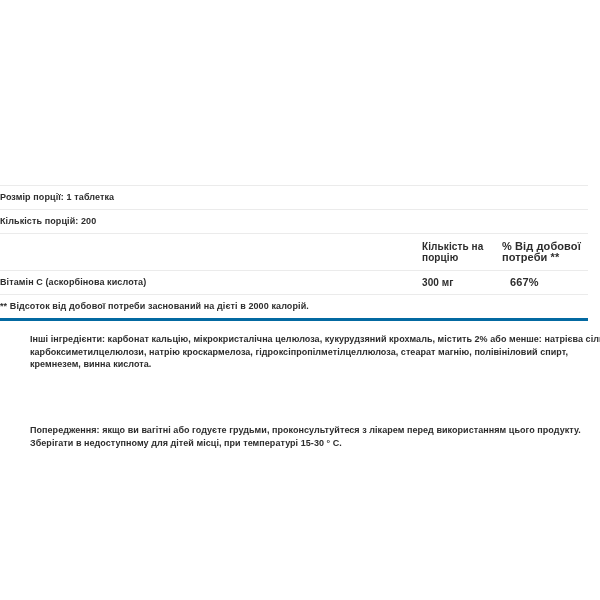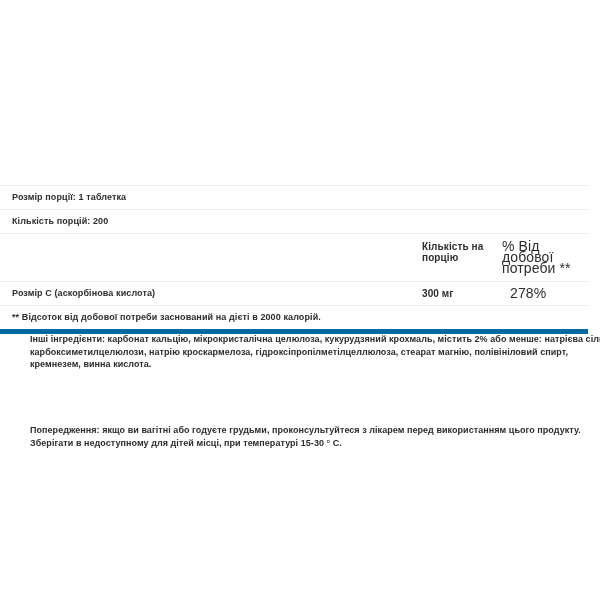--- a/index.html
+++ b/index.html
@@ -32,47 +32,46 @@
   .facts-row {
     position: relative;
     display: flex;
     align-items: flex-start;
     border-top: 1px solid #ebebeb;
     box-sizing: border-box;
     padding: 6px 0 6px 0;
     min-height: 21px;
   }
   .facts-row.last {
-    border-bottom: 5px solid #0369a1;
+    border-bottom: 3px solid #0369a1;
   }
 
   .cell-name {
     flex: 0 0 422px;
-    padding-left: 12px;
     box-sizing: border-box;
     font-size: 9px;
     font-weight: bold;
     color: #2d2d2d;
     line-height: 11px;
     letter-spacing: 0.1px;
   }
   .cell-amount {
     flex: 0 0 88px;
     box-sizing: border-box;
     font-size: 10px;
     font-weight: bold;
     color: #2d2d2d;
     line-height: 11px;
     letter-spacing: 0.1px;
   }
   .cell-dv {
     flex: 1 1 auto;
     box-sizing: border-box;
-    font-size: 14px;
-    font-weight: normal;
+    font-size: 11px;
+    font-weight: bold;
     color: #2d2d2d;
     line-height: 11px;
     letter-spacing: 0.1px;
   }
 
   .header-row .cell-amount,
   .header-row .cell-dv {
     max-width: 80px;
   }
   .header-row {
@@ -109,23 +108,23 @@
       <div class="cell-name">Кількість порцій: 200</div>
     </div>
 
     <div class="facts-row header-row">
       <div class="cell-name"></div>
       <div class="cell-amount">Кількість на порцію</div>
       <div class="cell-dv">% Від добової потреби **</div>
     </div>
 
     <div class="facts-row">
-      <div class="cell-name">Розмір С (аскорбінова кислота)</div>
+      <div class="cell-name">Вітамін С (аскорбінова кислота)</div>
       <div class="cell-amount">300 мг</div>
-      <div class="cell-dv">278%</div>
+      <div class="cell-dv">667%</div>
     </div>
 
 
     <div class="facts-row last">
       <div class="cell-name" style="flex:1 1 auto;">** Відсоток від добової потреби заснований на дієті в 2000 калорій.</div>
     </div>
 
   </div>
 
   <div class="para" id="ingredients-para">Інші інгредієнти: карбонат кальцію, мікрокристалічна целюлоза, кукурудзяний крохмаль, містить 2% або менше: натрієва сіль карбоксиметилцелюлози, натрію кроскармелоза, гідроксіпропілметілцеллюлоза, стеарат магнію, полівініловий спирт, кремнезем, винна кислота.</div>

